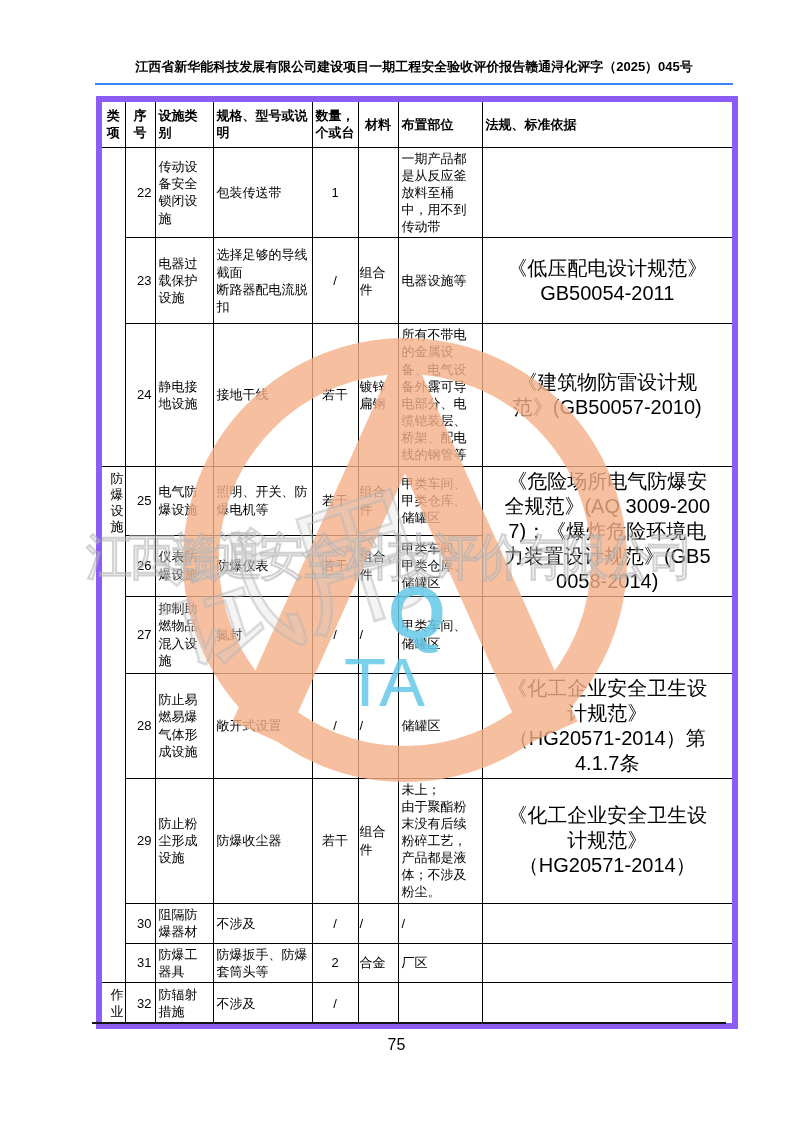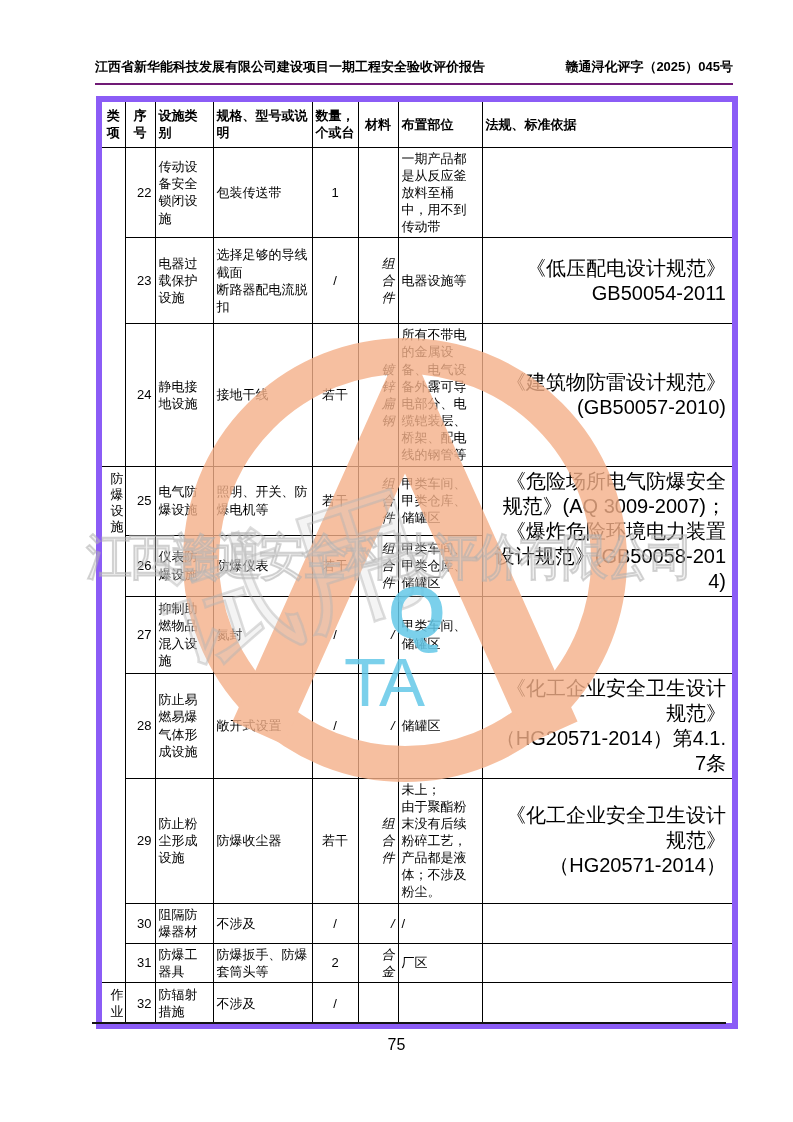--- a/index.html
+++ b/index.html
@@ -5,44 +5,44 @@
   html,body { margin:0; padding:0; background:#ffffff; }
   .page {
     position:relative; width:793px; height:1122px; background:#fff;
     font-family:"Liberation Sans","DejaVu Sans",sans-serif; color:#000;
     overflow:hidden;
   }
 
   
   .doc-header {
     position:absolute; left:95px; top:58px; width:638px;
-    display:flex; justify-content:space-between; align-items:flex-end;
+    display:flex; justify-content:center; align-items:flex-end;
     font-size:13px; font-weight:bold; padding-bottom:7px;
-    border-bottom:2px solid #701a75;
+    border-bottom:2px solid #3b82f6;
   }
 
   
   table.facilities {
     position:absolute; left:96px; top:96px;
     border-collapse:collapse; table-layout:fixed; width:636px;
     border:6px solid #8b5cf6;
   }
   .facilities td, .facilities th {
     border:1px solid #000; font-size:13px; font-weight:normal;
     padding:2px 3px; vertical-align:middle; line-height:1.32;
     overflow:hidden; word-break:break-all;
   }
   .facilities th { font-weight:bold; text-align:center; }
   .facilities th.th-left { text-align:left; }
   td.num  { text-align:right; }
   td.qty  { text-align:center; }
-  td.mat  { text-align:right; padding-left:12px;font-style:italic; }
+  td.mat  { text-align:left; padding-left:1px; }
   td.fac, td.spec, td.loc { text-align:left; }
   td.spec, td.loc, td.law { white-space:pre-line; }
-  td.law  { font-size:20px; line-height:1.25; padding:2px 6px; text-align:right; }
+  td.law  { font-size:20px; line-height:1.25; padding:2px 21px; text-align:center; }
   td.cat  { text-align:right; padding:3px 1px; }
   td.cat-top { vertical-align:top; padding-top:4px; line-height:1.25; }
 
   
   tr.rh-h  { height:48px; }
   tr.rh22 { height:72px; }
   tr.rh23 { height:86px; }
   tr.rh24 { height:138px; }
   tr.rh25 { height:68px; }
   tr.rh26 { height:60px; }

